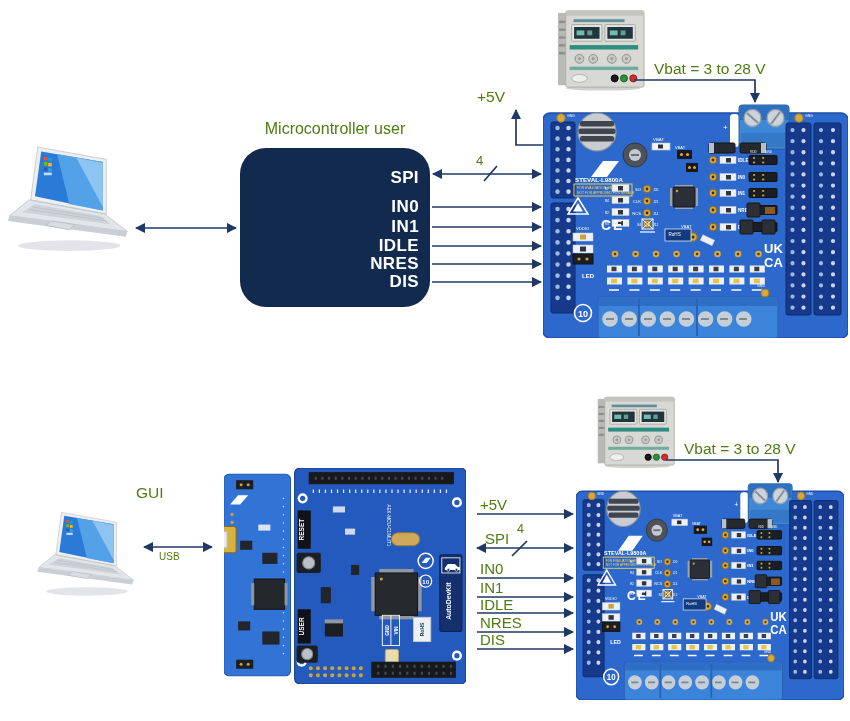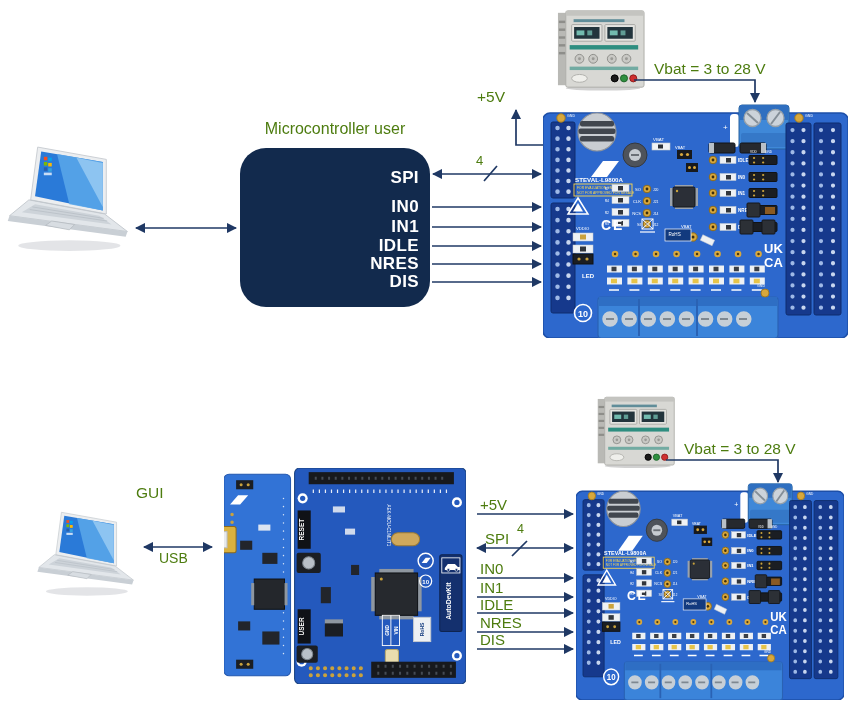--- a/index.html
+++ b/index.html
@@ -336,21 +336,21 @@
     </g>
     <polygon points="28,64 112,80 112,84 26,68" fill="#b9bec4"></polygon>
     <polygon points="26,64 112,80 138,100 4,82" fill="#e2e6ea" stroke="#c0c6cc" stroke-width="1"></polygon>
     <polygon points="33,69 106,82 120,92 18,78" fill="#cdd3d9"></polygon>
     <line x1="30" y1="72" x2="111" y2="85" stroke="#b9c0c7" stroke-width="1"></line>
     <line x1="27" y1="75" x2="115" y2="88" stroke="#b9c0c7" stroke-width="1"></line>
     <polygon points="4,82 138,100 136,106 2,88" fill="#c9cfd5"></polygon>
     <polygon points="52,88 78,92 72,98 45,93" fill="#d8dde2" stroke="#b0b6bc" stroke-width="0.8"></polygon>
   </svg>
 
-  <div class="lbl" style="left:159px;top:551px;font-size:14px;font-weight:500;">USB</div>
+  <div class="lbl" style="left:159px;top:551px;font-size:10px;font-weight:500;">USB</div>
 
   <svg class="abs" style="left:224px;top:468px" width="242" height="216" viewBox="0 0 240 214">
     <g>
       <rect x="0" y="6" width="66" height="200" rx="5" fill="#3273d6" stroke="#2257ae"></rect>
       <rect x="70" y="0" width="170" height="214" rx="5" fill="#2459bd" stroke="#18407e"></rect>
       <g>
         <rect x="12" y="12" width="17" height="9" fill="#1b1e23"></rect>
         <circle cx="17" cy="16.5" r="1.5" fill="#caa23c"></circle>
           <circle cx="24" cy="16.5" r="1.5" fill="#caa23c"></circle>
         <polygon points="6,36 14,27 24,27 16,36" fill="#ffffff"></polygon>

